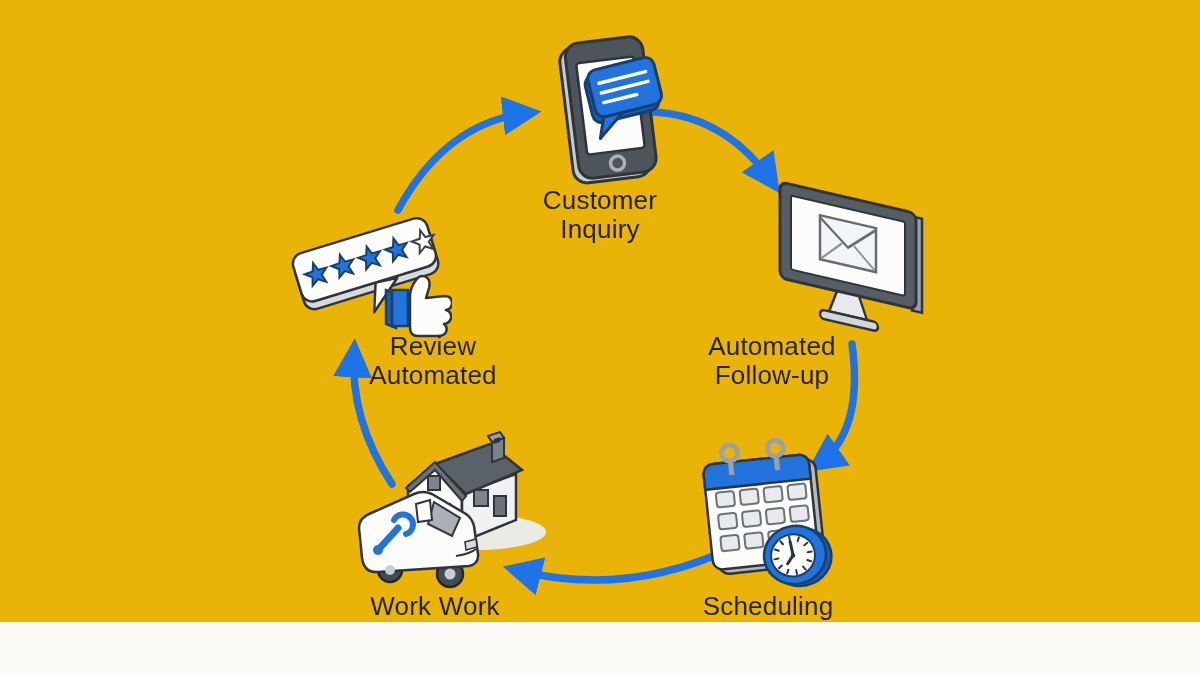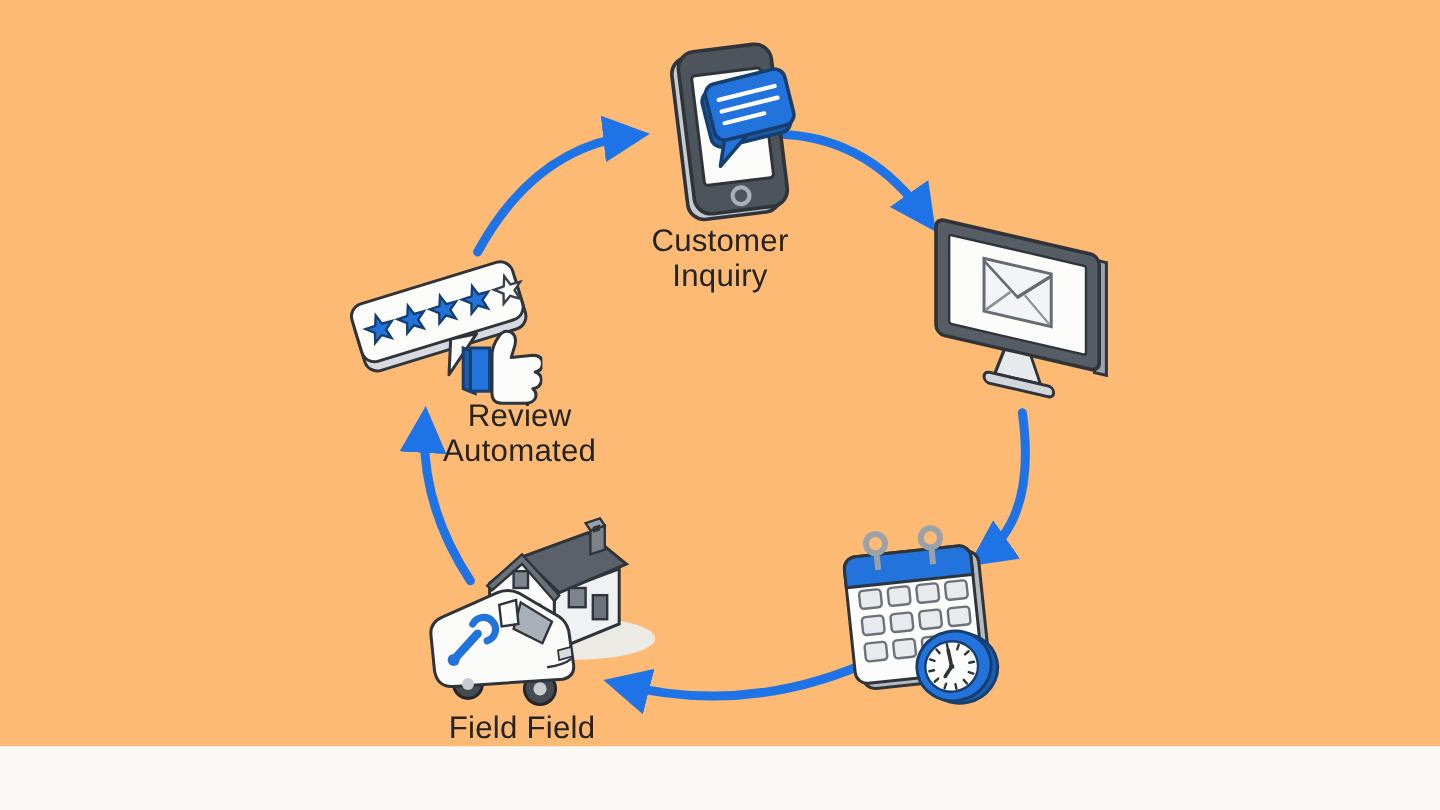--- a/index.html
+++ b/index.html
@@ -1,18 +1,18 @@
 <!DOCTYPE html>
 <html><head>
 <meta charset="utf-8">
 <style>
   html,body{margin:0;padding:0;background:#FAF9F5;}
   #canvas{
     position:relative;width:1200px;height:622px;overflow:hidden;
-    background:#fdba74;
+    background:#eab308;
     font-family:"Liberation Sans", sans-serif;
   }
   .layer{position:absolute;left:0;top:0;}
   .icon{position:absolute;}
   .stage-label{
     position:absolute;
     text-align:center;
     font-size:26px;
     line-height:1.12;
     color:#242424;
@@ -172,16 +172,18 @@
       </g>
     </g>
     <g transform="translate(96,72)">
       <polygon points="8,20 8,54 18,58 18,24" fill="#1B5CB0" stroke="#173F6E" stroke-width="2.5"></polygon>
       <rect x="14" y="20" width="16" height="36" fill="#2273DB" stroke="#173F6E" stroke-width="2.5"></rect>
       <path d="M32 56 L32 26 Q32 18 38 10 Q42 4 48 7 Q53 10 51 18 L48 28 L66 26 Q74 26 74 33 Q74 39 68 40 Q74 42 73 48 Q72 53 66 54 Q70 57 68 62 Q66 66 60 66 L40 66 Q32 66 32 58 Z" fill="#FCFCFB" stroke="#2F343A" stroke-width="2.5" stroke-linejoin="round"></path>
     </g>
   </svg>
 
   <div class="stage-label" style="left:520px;top:186px;width:160px">Customer Inquiry</div>
-  <div class="stage-label" style="left:335px;top:592px;width:200px">Field Field</div>
+  <div class="stage-label" style="left:672px;top:332px;width:200px">Automated Follow-up</div>
+  <div class="stage-label" style="left:668px;top:592px;width:200px">Scheduling</div>
+  <div class="stage-label" style="left:335px;top:592px;width:200px">Work Work</div>
   <div class="stage-label" style="left:348px;top:332px;width:170px">Review Automated</div>
 
 </div>
 
 </body></html>

